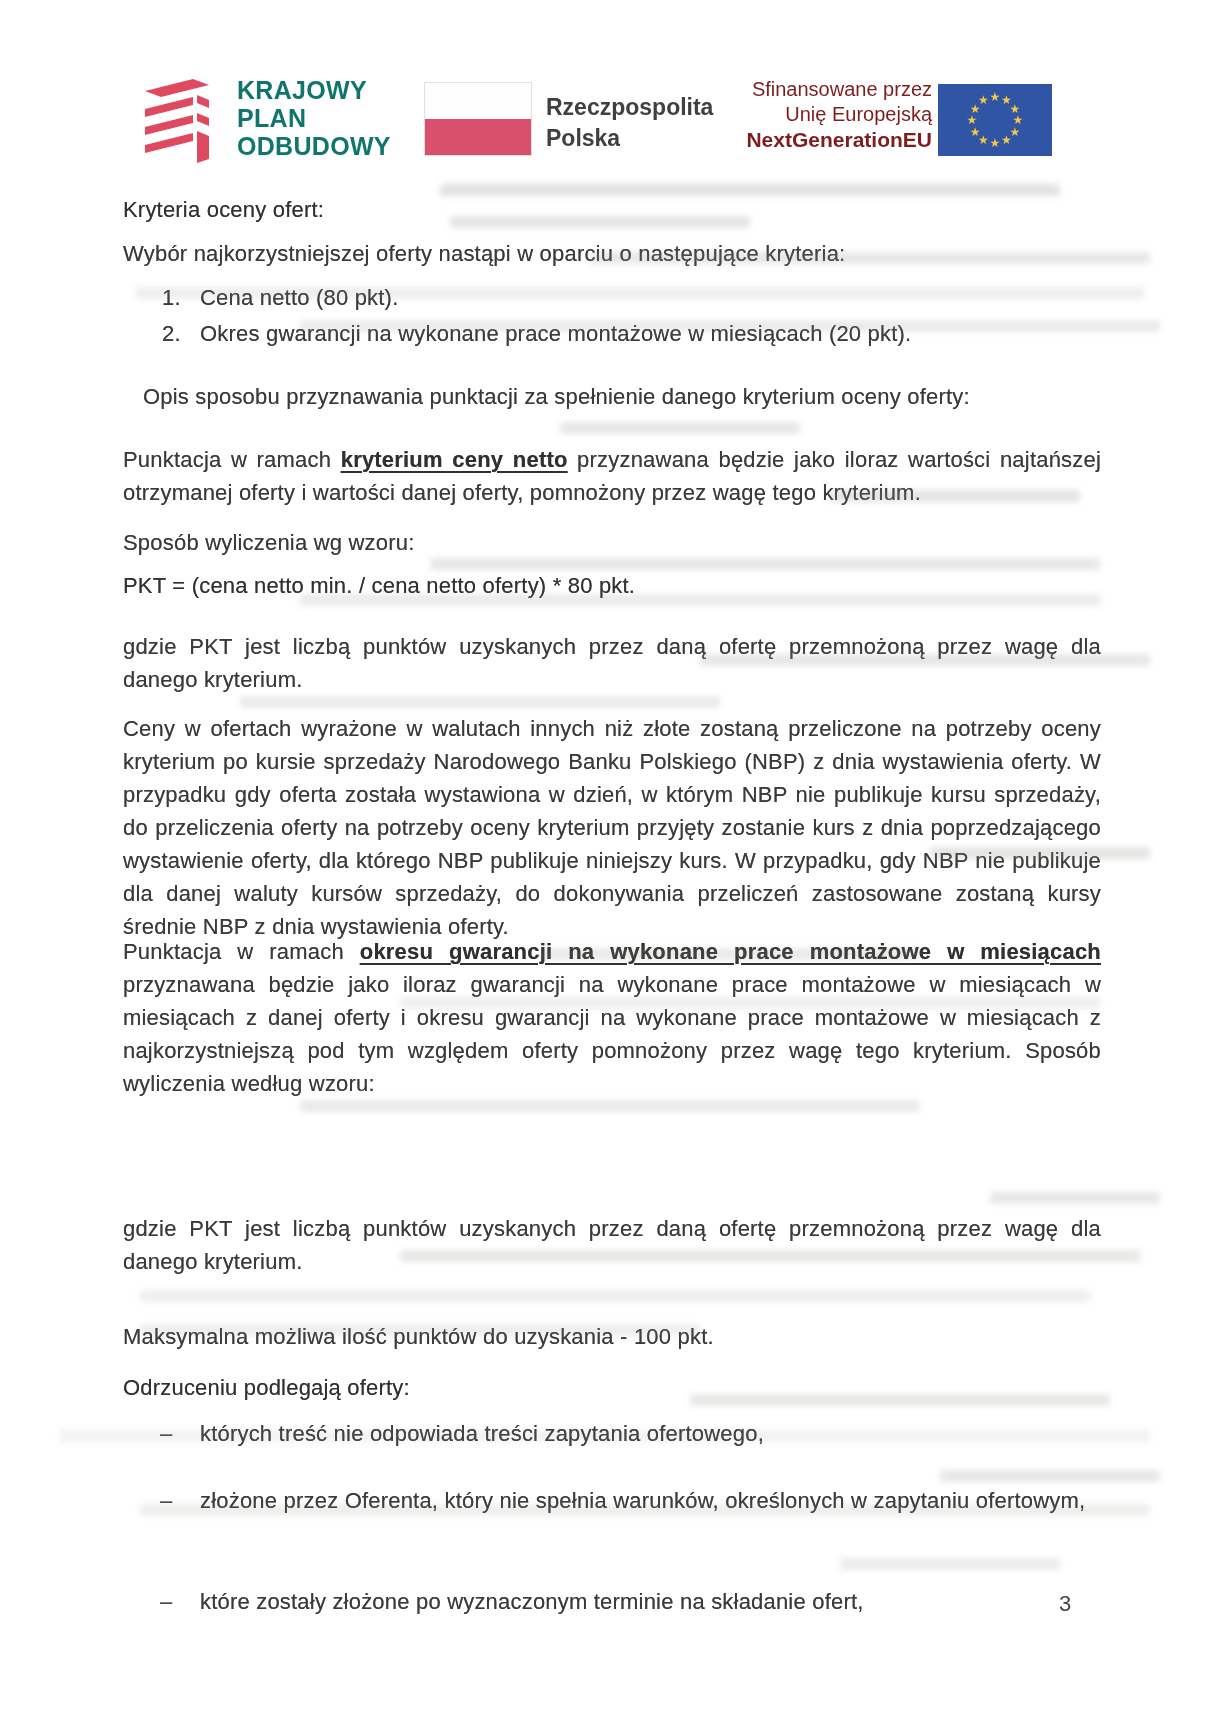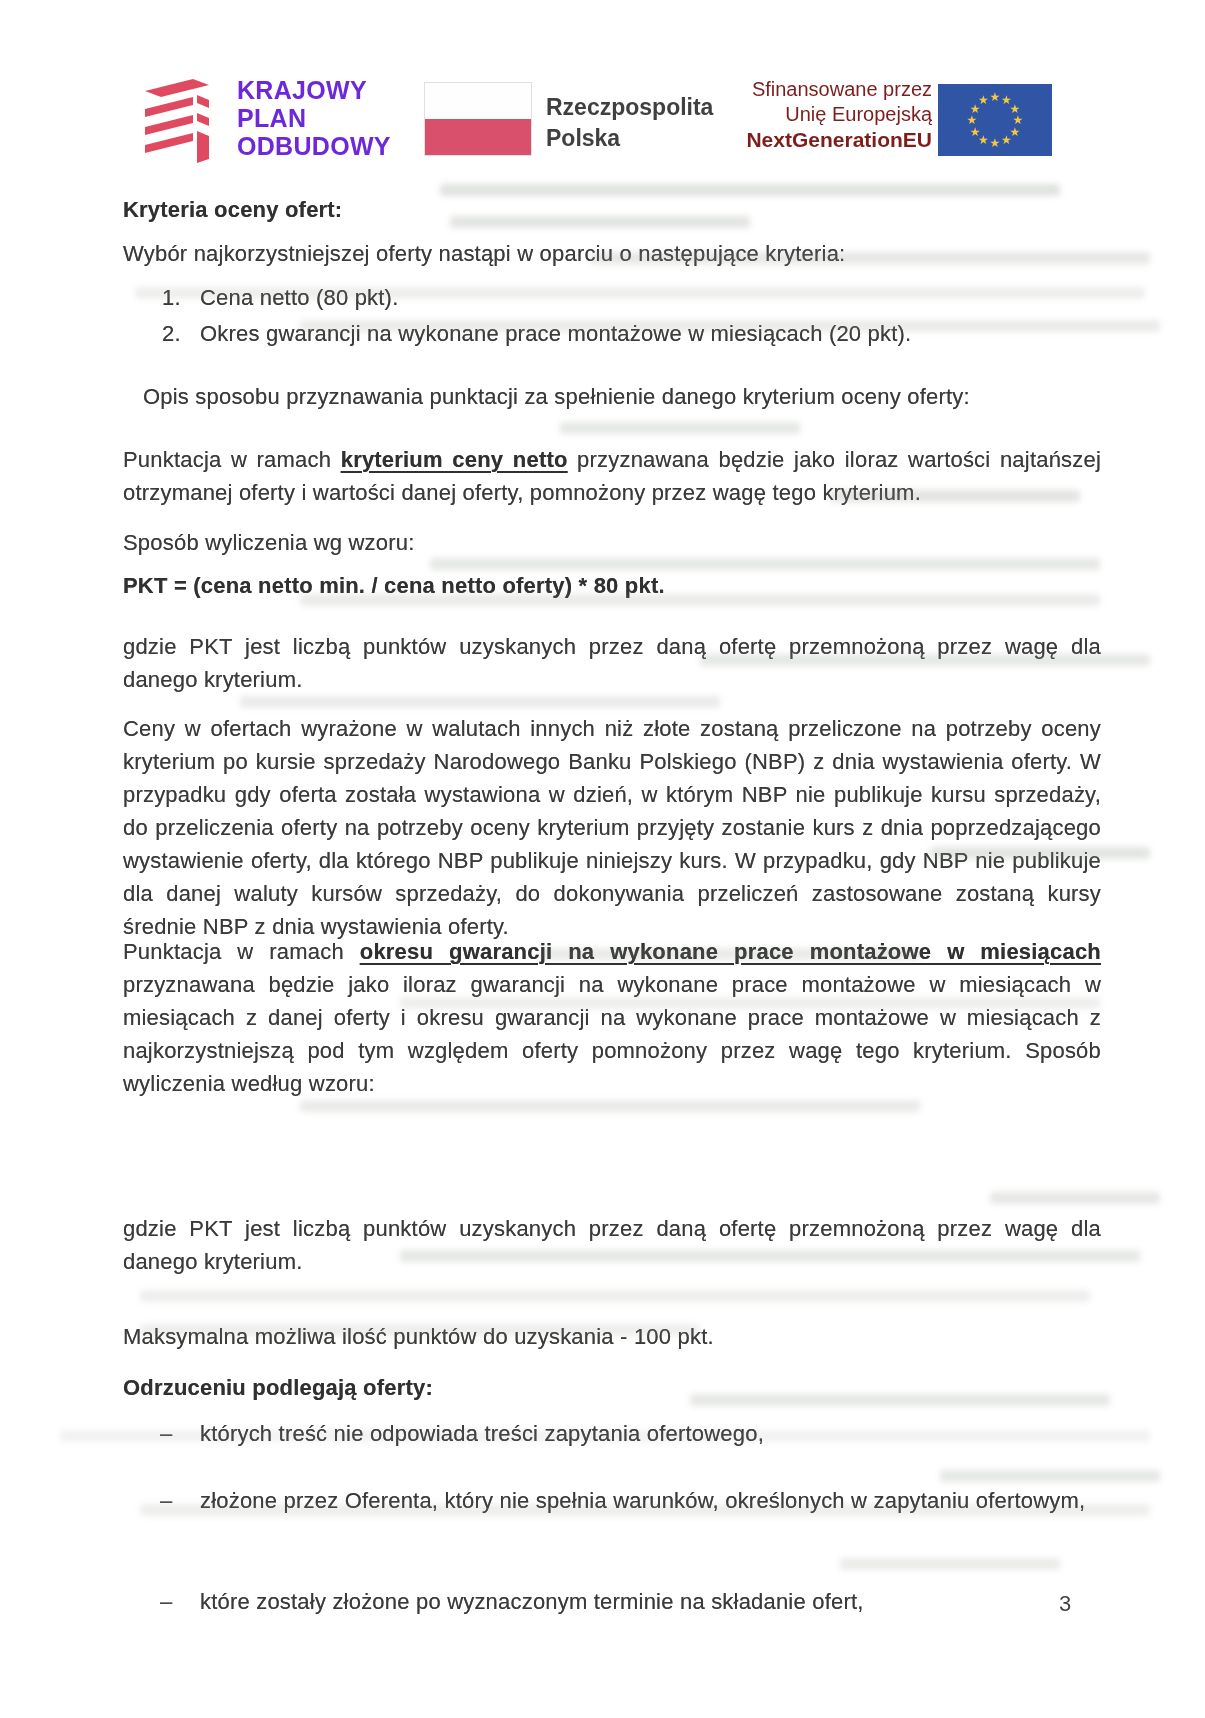--- a/index.html
+++ b/index.html
@@ -6,31 +6,31 @@
   .page{
     position:relative; width:1205px; height:1718px; background:#ffffff;
     font-family:"Liberation Sans", sans-serif; color:#3a3a3a; overflow:hidden;
   }
   .b{
     position:absolute; left:123px; width:978px;
     font-size:22px; line-height:33px; letter-spacing:.2px;
     text-shadow:0 0 .5px rgba(58,58,58,.65);
   }
   .justify{text-align:justify;}
-  .bold{font-weight:700; color:#303030;}
+  .bold{font-weight:400; color:#303030;}
   .emph{font-weight:700; color:#303030; text-decoration:underline; text-decoration-thickness:2px; text-underline-offset:4px;}
   
   .crit{padding-left:39px;}
   .crit-num{display:inline-block; width:38px;}
   
   .dash-item{padding-left:77px; position:relative;}
   .dash-marker{position:absolute; left:37px; top:0; color:#4a4a4a;}
   
   .hdr-abs{position:absolute;}
-  .kpo-text{font-size:25px; line-height:28px; font-weight:700; color:#6d28d9; letter-spacing:.3px;}
+  .kpo-text{font-size:25px; line-height:28px; font-weight:700; color:#0f766e; letter-spacing:.3px;}
   .rp-text{font-size:23px; line-height:31px; font-weight:700; color:#404040;}
   .eu-text{font-size:20px; line-height:25px; color:#7f1d1d; text-align:right;}
   .eu-text .ngeu{font-weight:700; font-size:21px;}
   .pl-flag{width:108px; height:74px; border:1px solid #e0e0e0; box-sizing:border-box;}
   .pl-flag .white{height:50%; background:#fefefe;}
   .pl-flag .red{height:50%; background:#d9506d;}
   
   .ghost{position:absolute; height:12px; background:rgba(141,152,137,.55); filter:blur(3px); border-radius:3px;}
   .pagenum{position:absolute; font-size:22px; color:#444;}
 </style>

